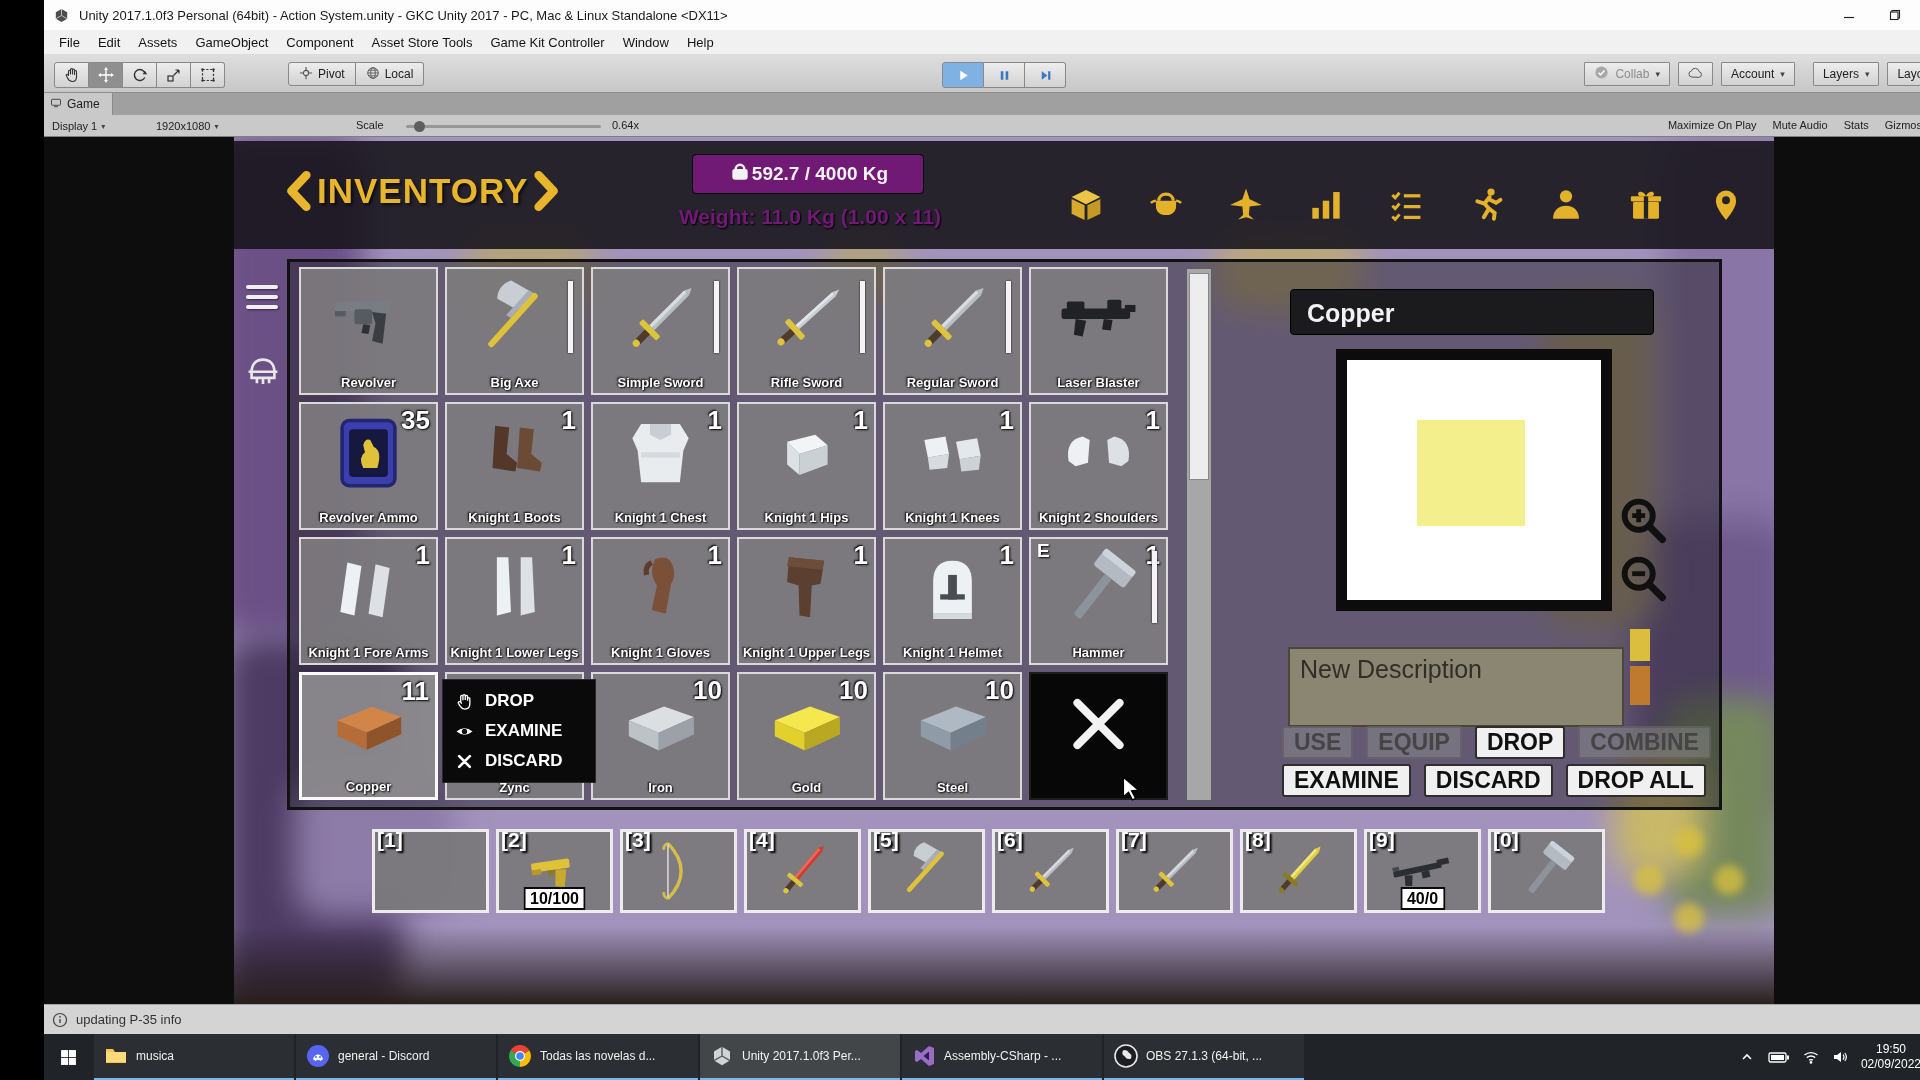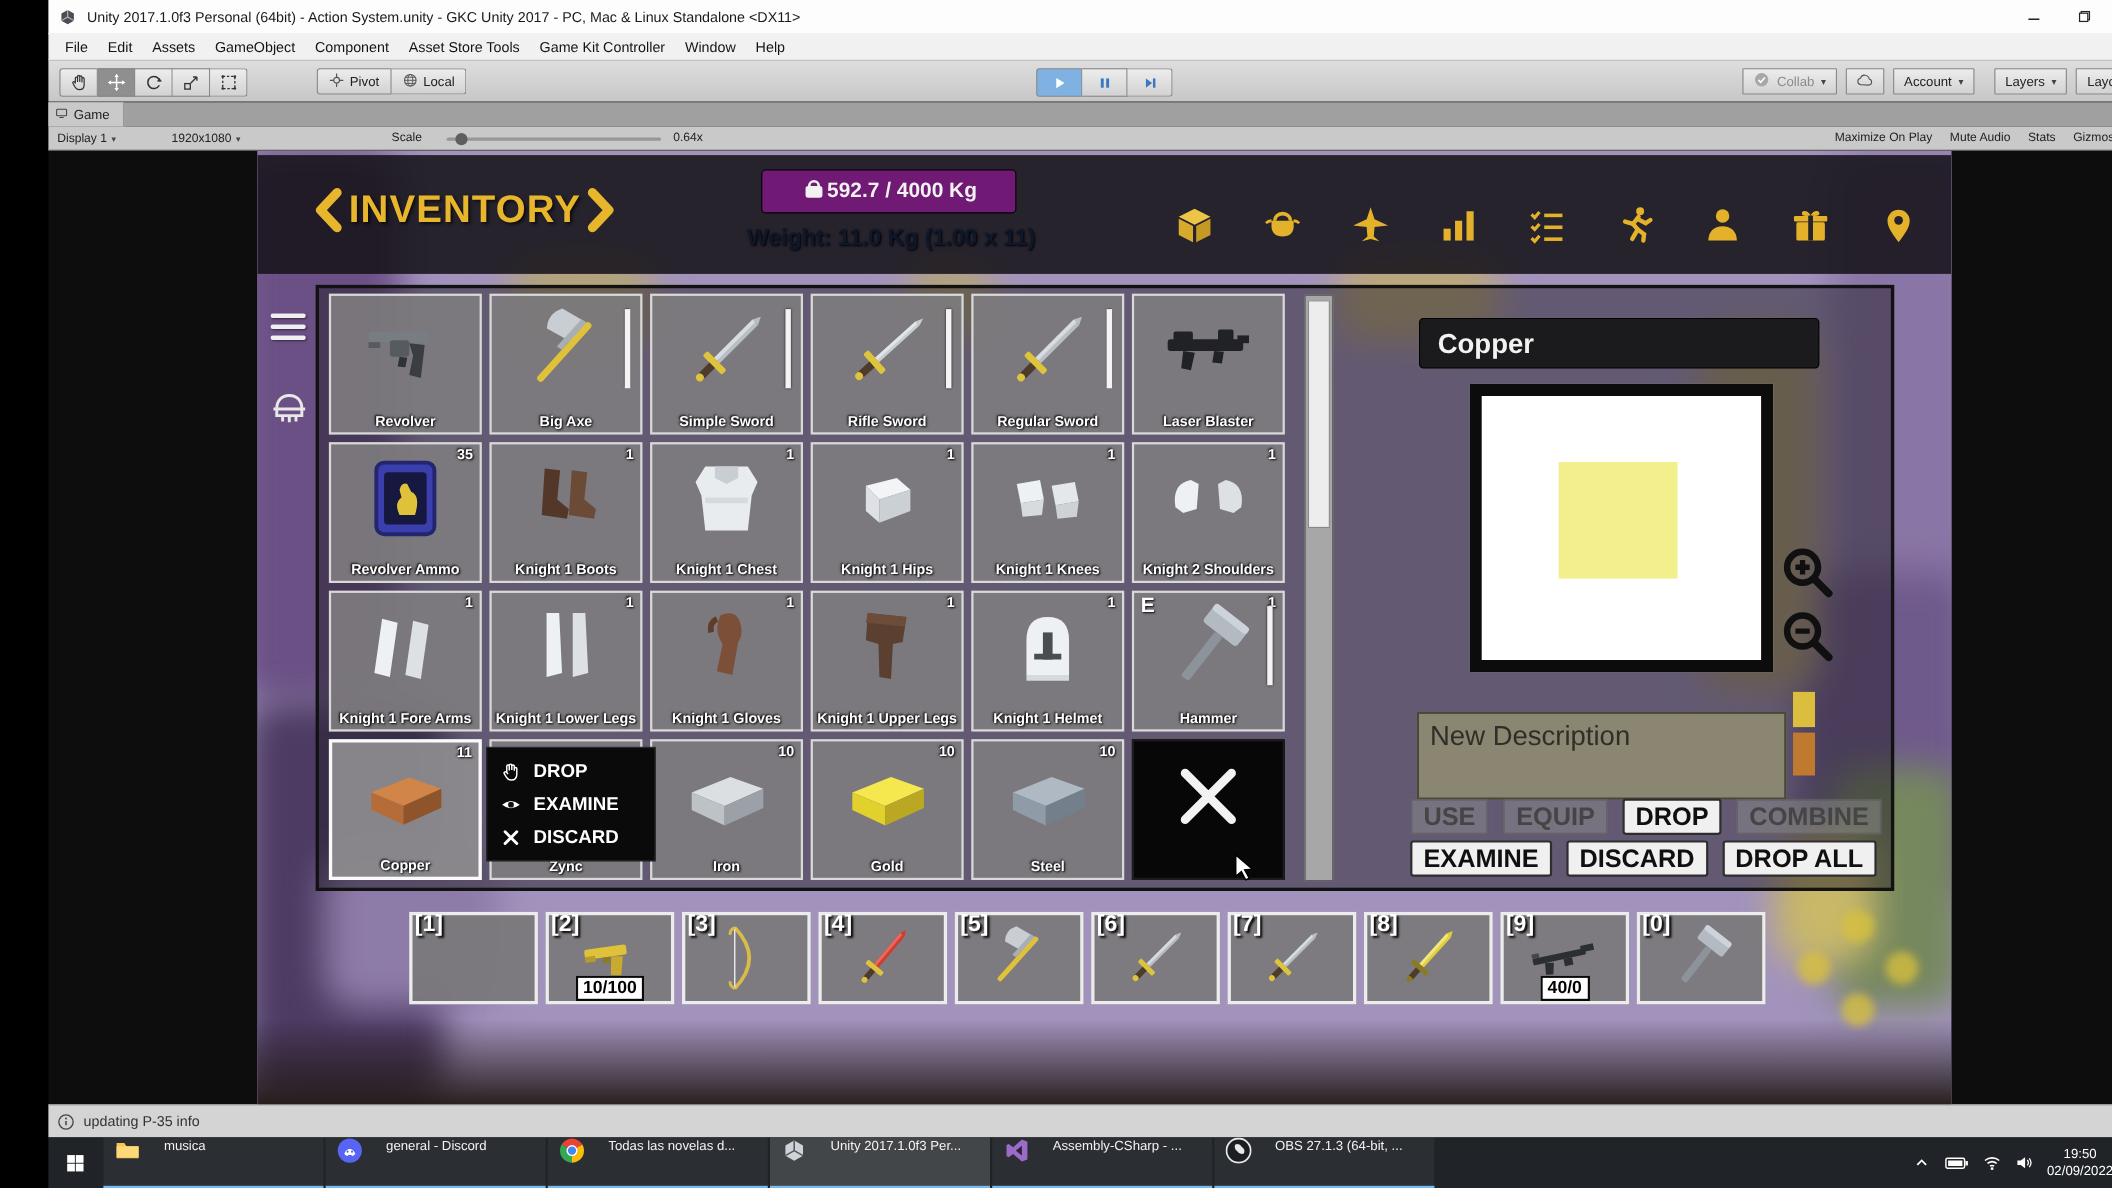--- a/index.html
+++ b/index.html
@@ -64,39 +64,39 @@
   .blob{position:absolute;filter:blur(16px);border-radius:30px;}
   .ground-shadow{position:absolute;left:0;bottom:0;width:100%;height:78px;background:linear-gradient(rgba(32,24,20,0),rgba(28,20,15,.9));z-index:1;}
 
   .hud{position:absolute;left:0;top:4px;width:100%;height:108px;background:rgba(22,19,25,.88);z-index:2;}
   .hud-nav{position:absolute;left:50px;top:28px;display:flex;align-items:center;gap:5px;}
   .chev svg{width:28px;height:44px;display:block;}
   .hud-title{font-size:35px;font-weight:bold;letter-spacing:1px;color:#e7b62c;text-shadow:2px 2px 3px rgba(0,0,0,.65);}
   .hud-capacity{position:absolute;left:458px;top:13px;width:232px;height:40px;background:#701a75;border:1px solid #000000;border-radius:4px;display:flex;align-items:center;justify-content:center;box-sizing:border-box;}
   .hud-capacity svg{width:24px;height:24px;}
   .hud-capacity .cap-text{font-size:19px;font-weight:bold;color:#f2f2f2;}
-  .hud-weight{position:absolute;left:428px;top:64px;width:296px;text-align:center;font-size:21px;font-weight:bold;color:#0f172a;text-shadow:1px 1px 2px #000;}
+  .hud-weight{position:absolute;left:428px;top:64px;width:296px;text-align:center;font-size:21px;font-weight:bold;color:#701a75;text-shadow:1px 1px 2px #000;}
   .hud-icons{position:absolute;right:30px;top:46px;display:flex;gap:44px;}
   .hud-icon{width:36px;height:36px;display:block;}
   .hud-icon svg{width:36px;height:36px;display:block;}
 
   .inv-panel{position:absolute;left:53px;top:122px;width:1435px;height:551px;background:rgba(36,31,42,.5);border:3px solid #121212;box-sizing:border-box;z-index:2;}
 
   .hamburger{position:absolute;left:12px;top:148px;width:32px;z-index:3;display:flex;flex-direction:column;gap:6px;}
   .hamburger i{display:block;height:4px;border-radius:2px;background:#f0f0f0;box-shadow:1px 1px 2px rgba(0,0,0,.5);}
   .side-helmet{position:absolute;left:10px;top:215px;width:38px;height:38px;z-index:3;}
   .side-helmet svg{width:38px;height:38px;}
 
   .inv-grid{position:absolute;left:65px;top:130px;display:grid;grid-template-columns:repeat(6,139px);grid-auto-rows:128px;gap:7px;z-index:3;}
   .tile{position:relative;background:rgba(126,124,128,.9);border:2px solid #d9d9d9;box-sizing:border-box;}
   .tile.selected{border:3px solid #fafafa;background:rgba(140,138,142,.95);}
   .tile.empty{background:#070707;border-color:#1c1c1c;}
   .tile-art{position:absolute;left:12px;right:12px;top:6px;bottom:30px;}
   .tile-art svg{width:100%;height:100%;}
-  .tile-count{position:absolute;top:1px;right:6px;color:#fff;font-weight:bold;font-size:13px;text-shadow:1px 1px 2px #000,-1px -1px 2px #000;}
+  .tile-count{position:absolute;top:1px;right:6px;color:#fff;font-weight:bold;font-size:26px;text-shadow:1px 1px 2px #000,-1px -1px 2px #000;}
   .tile-equip{position:absolute;top:1px;left:6px;color:#fff;font-weight:bold;font-size:19px;text-shadow:1px 1px 2px #000;}
   .tile-dur{position:absolute;right:9px;top:12px;width:5px;height:72px;background:#f4f4f4;box-shadow:0 0 2px #000;}
   .tile-name{position:absolute;left:2px;right:2px;bottom:3px;text-align:center;color:#fff;font-weight:bold;font-size:13px;line-height:14px;text-shadow:1px 1px 2px #000,-1px -1px 2px #000;}
 
   .inv-scroll{position:absolute;left:952px;top:131px;width:26px;height:533px;background:#a7a7a7;border:1px solid #5f5f5f;box-sizing:border-box;z-index:3;}
   .inv-scroll-thumb{position:absolute;left:2px;right:2px;top:4px;height:205px;background:#ededed;border:1px solid #888;}
 
   .detail-title{position:absolute;left:1056px;top:152px;width:364px;height:46px;background:#1b1a1d;border:1px solid #000;border-radius:4px;color:#f2f2f2;font-size:25px;font-weight:bold;line-height:46px;padding-left:16px;box-sizing:border-box;z-index:3;}
   .detail-preview{position:absolute;left:1102px;top:212px;width:254px;height:240px;background:#fff;border:11px solid #0c0c0c;z-index:3;}
   .preview-item{position:absolute;left:70px;top:60px;width:108px;height:106px;background:#f4ef8d;}
@@ -139,21 +139,21 @@
 
   
   .statusbar{position:absolute;left:0;top:1004px;width:1920px;height:30px;background:#d4d4d4;border-top:1px solid #a6a6a6;display:flex;align-items:center;gap:8px;padding-left:8px;box-sizing:border-box;font-size:13px;color:#333;}
   .info-ic{display:flex;}
   .info-ic svg{width:16px;height:16px;}
 
   .taskbar{position:absolute;left:0;top:1034px;width:1920px;height:46px;background:#202327;}
   .start-btn{position:absolute;left:0;top:0;width:48px;height:46px;display:flex;align-items:center;justify-content:center;}
   .start-btn svg{width:17px;height:17px;}
   .task-items{position:absolute;left:50px;top:0;height:46px;display:flex;}
-  .task-item{width:200px;height:100%;display:flex;align-items:flex-start;gap:21px;padding:0 10px;box-sizing:border-box;border-bottom:2px solid #76b9ed;background:rgba(255,255,255,.05);margin-right:2px;}
+  .task-item{width:200px;height:100%;display:flex;align-items:center;gap:8px;padding:0 10px;box-sizing:border-box;border-bottom:2px solid #76b9ed;background:rgba(255,255,255,.05);margin-right:2px;}
   .task-item.active{background:rgba(255,255,255,.16);}
   .task-ic{display:flex;}
   .task-ic svg{width:24px;height:24px;display:block;}
   .task-label{font-size:12px;color:#f2f2f2;white-space:nowrap;overflow:hidden;}
   .tray{position:absolute;right:8px;top:0;height:46px;display:flex;align-items:center;gap:13px;}
   .tray-ic{display:flex;}
   .tray-ic svg{width:16px;height:16px;}
   .tray-ic.batt svg{width:22px;height:13px;}
   .clock{color:#fff;font-size:12px;text-align:center;line-height:15px;}
   .action-center{position:relative;width:22px;height:22px;}

